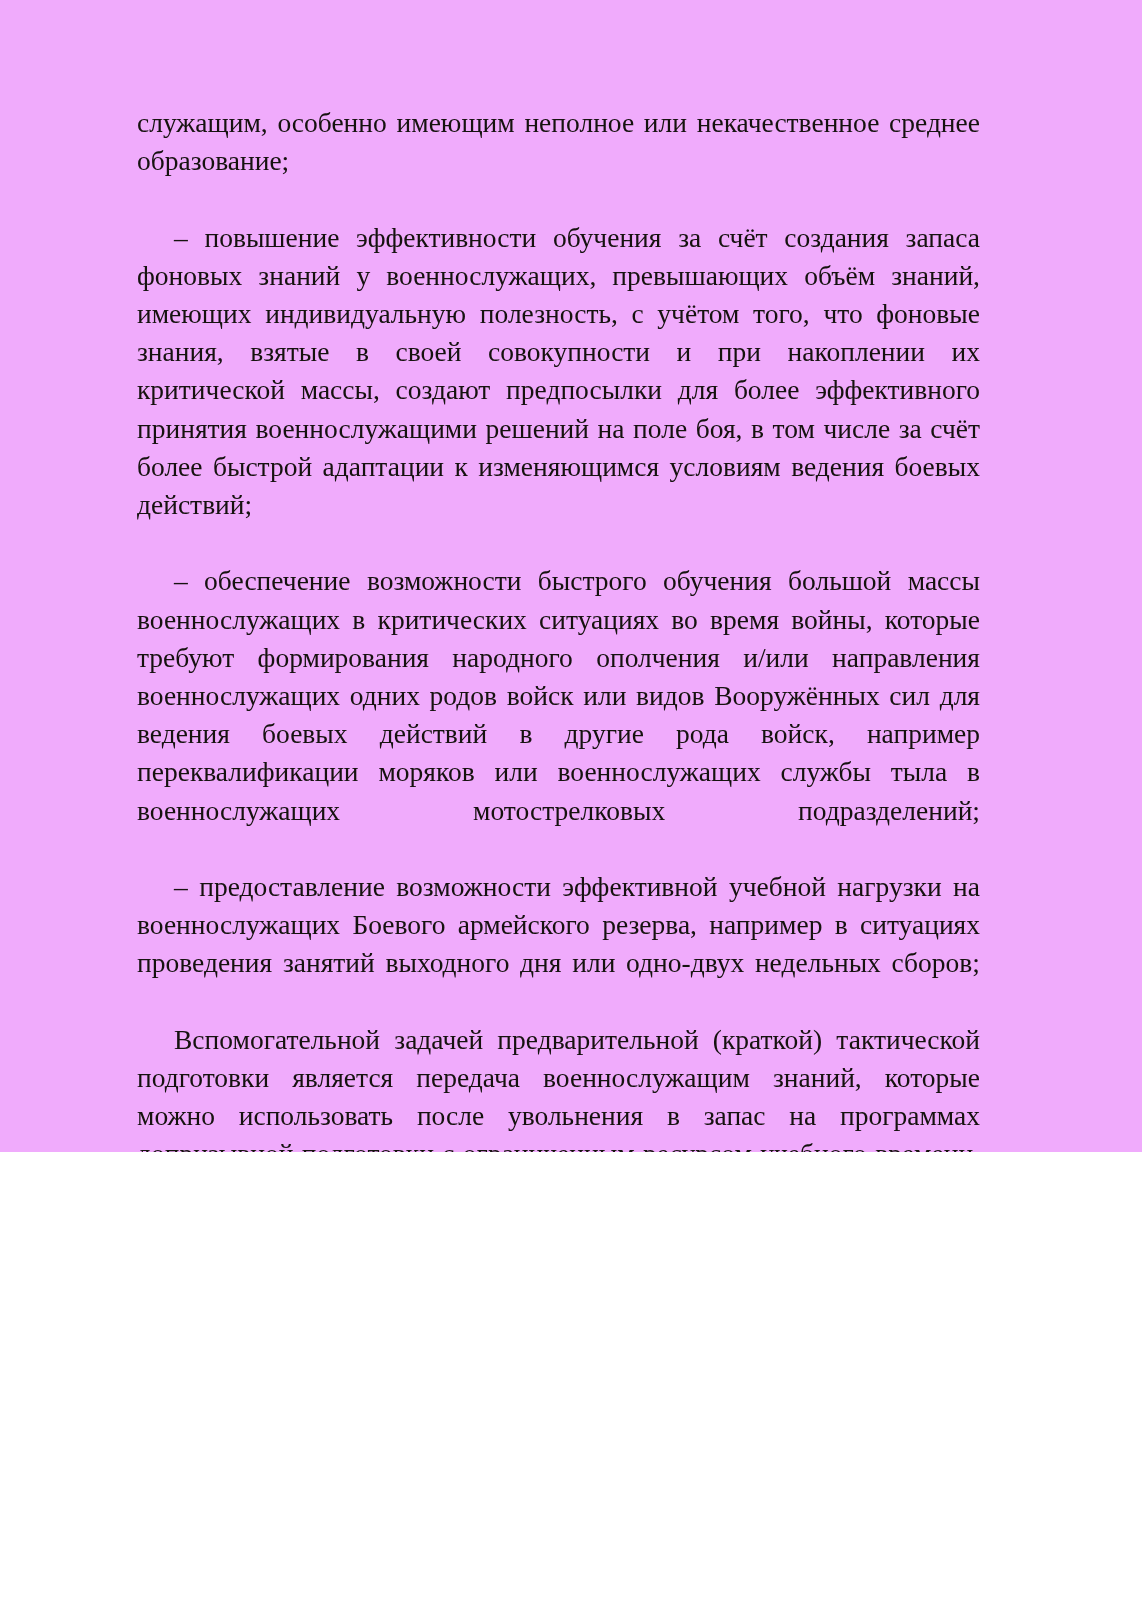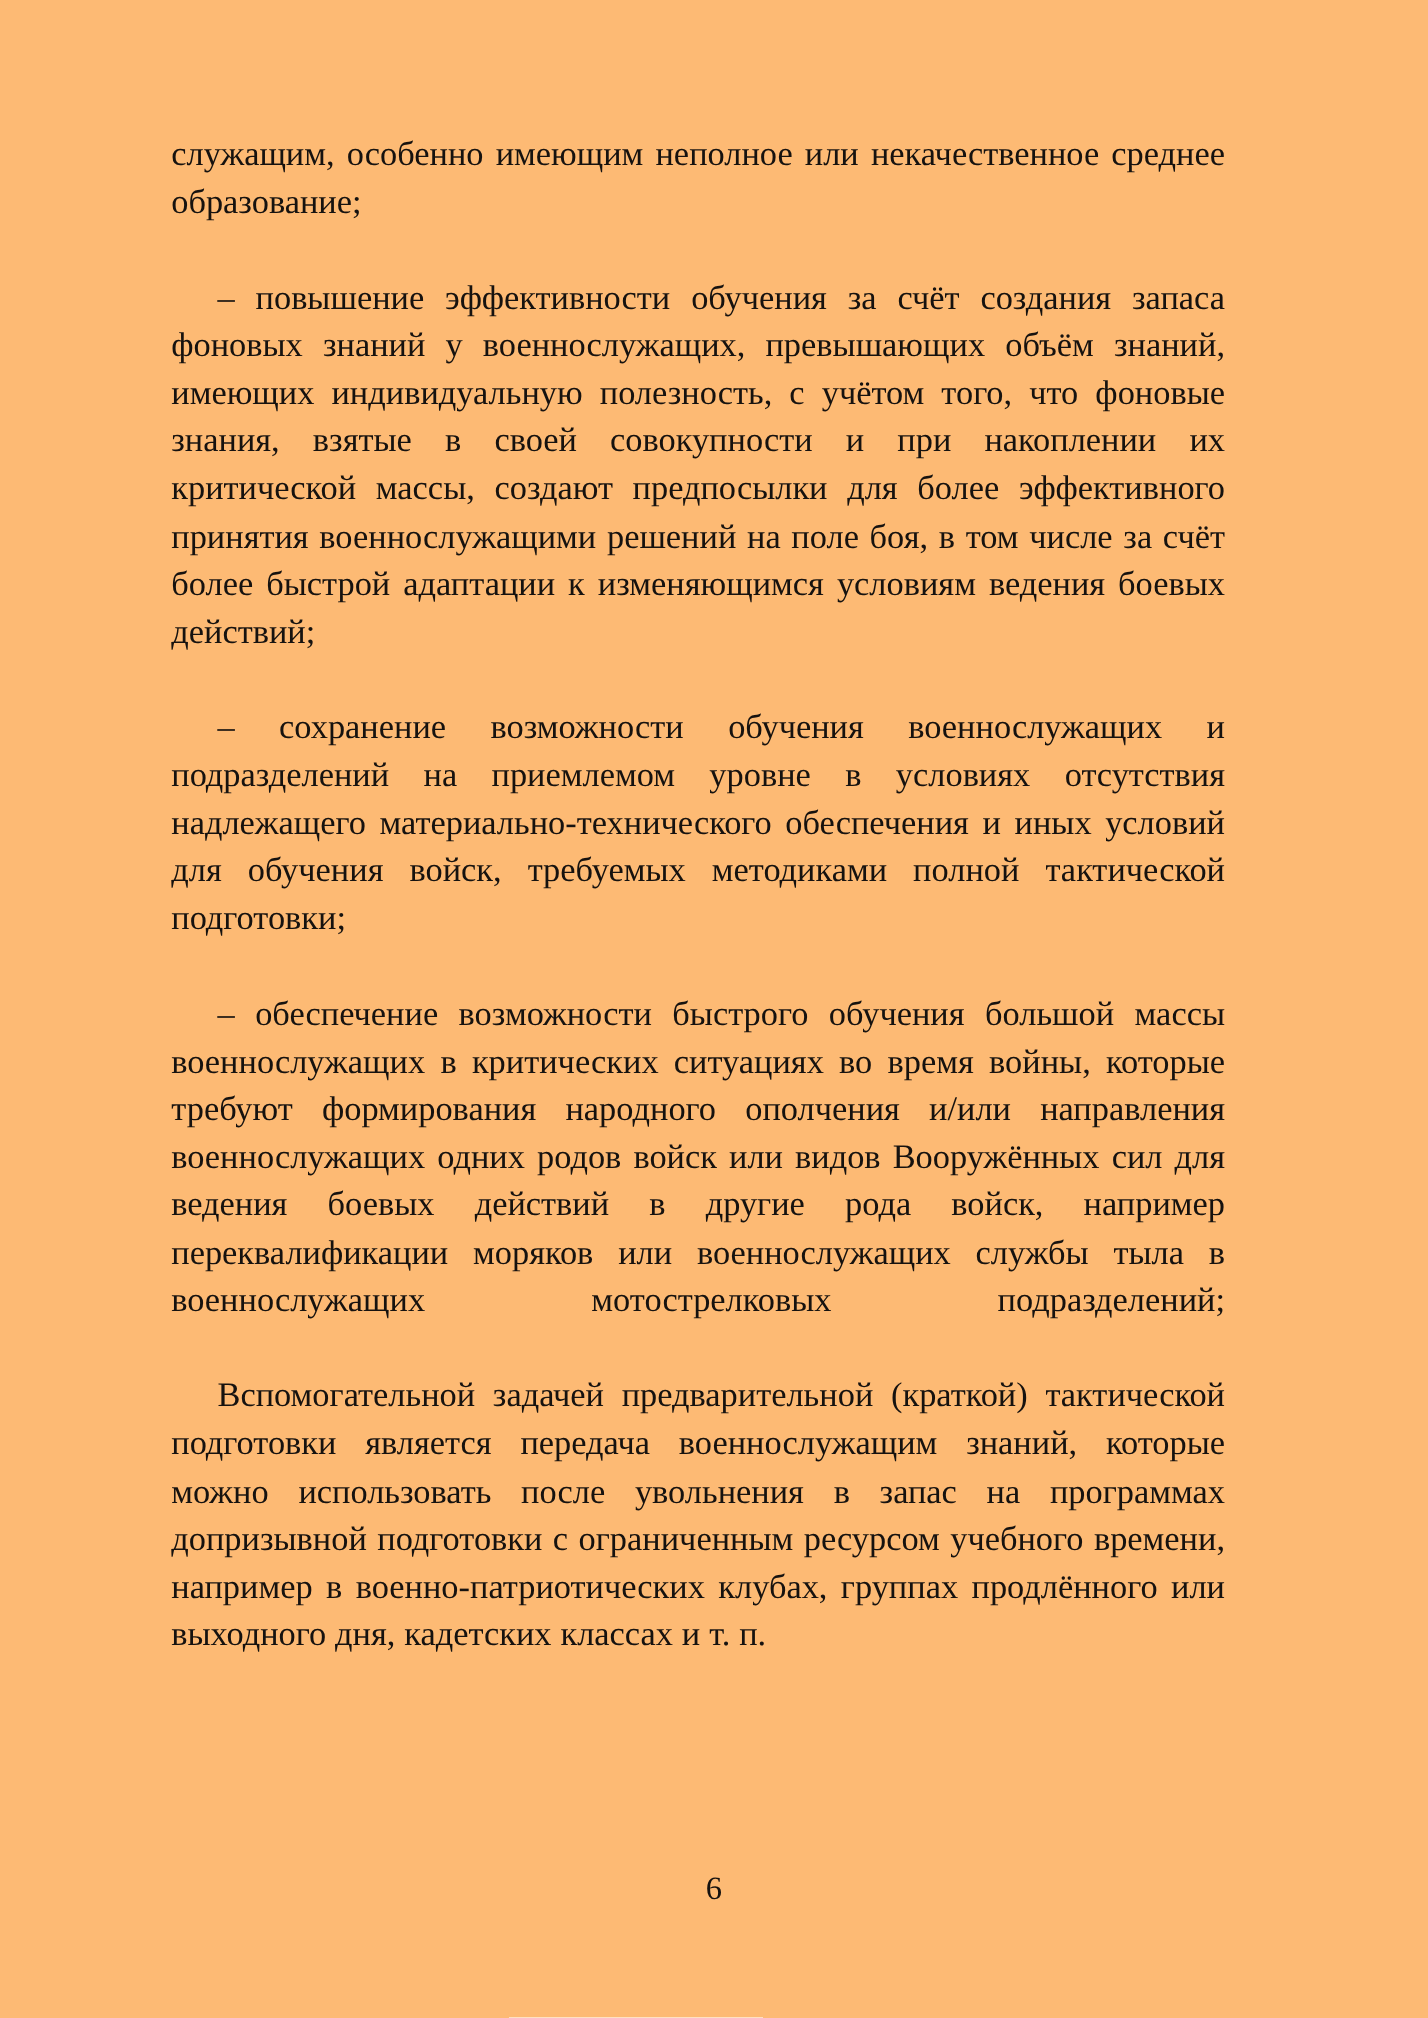--- a/index.html
+++ b/index.html
@@ -4,22 +4,22 @@
 <title>Документ — страница 6</title>
 <style>
   html, body {
     margin: 0;
     padding: 0;
     background: #ffffff;
   }
   .page {
     position: relative;
     width: 1142px;
-    height: 1614px;
-    background: #fdba74;
+    height: 1152px;
+    background: #f0abfc;
     margin: 0 auto;
     overflow: hidden;
     box-sizing: border-box;
   }
   .text-block {
     position: absolute;
     left: 137px;
     top: 104px;
     width: 843px;
     font-family: "Liberation Serif", "DejaVu Serif", serif;
@@ -59,20 +59,20 @@
   }
 </style>
 </head>
 <body>
 
 <div class="page">
 
   <div class="text-block">
     <p class="para no-indent last-full">служащим, особенно имеющим неполное или некачественное среднее образование;</p>
     <p class="para last-full">– повышение эффективности обучения за счёт создания запаса фоновых знаний у военнослужащих, превышающих объём знаний, имеющих индивидуальную полезность, с учётом того, что фоновые знания, взятые в своей совокупности и при накоплении их критической массы, создают предпосылки для более эффективного принятия военнослужащими решений на поле боя, в том числе за счёт более быстрой адаптации к изменяющимся условиям ведения боевых действий;</p>
-    <p class="para last-full">– сохранение возможности обучения военнослужащих и подразделений на приемлемом уровне в условиях отсутствия надлежащего материально-технического обеспечения и иных условий для обучения войск, требуемых методиками полной тактической подготовки;</p>
     <p class="para last-full">– обеспечение возможности быстрого обучения большой массы военнослужащих в критических ситуациях во время войны, которые требуют формирования народного ополчения и/или направления военнослужащих одних родов войск или видов Вооружённых сил для ведения боевых действий в другие рода войск, например переквалификации моряков или военнослужащих службы тыла в военнослужащих мотострелковых подразделений;</p>
+    <p class="para last-full">– предоставление возможности эффективной учебной нагрузки на военнослужащих Боевого армейского резерва, например в ситуациях проведения занятий выходного дня или одно-двух недельных сборов;</p>
     <p class="para">Вспомогательной задачей предварительной (краткой) тактической подготовки является передача военнослужащим знаний, которые можно использовать после увольнения в запас на программах допризывной подготовки с ограниченным ресурсом учебного времени, например в военно-патриотических клубах, группах продлённого или выходного дня, кадетских классах и т. п.</p>
   </div>
 
   <div class="page-number">6</div>
 
 </div>
 
 </body></html>

